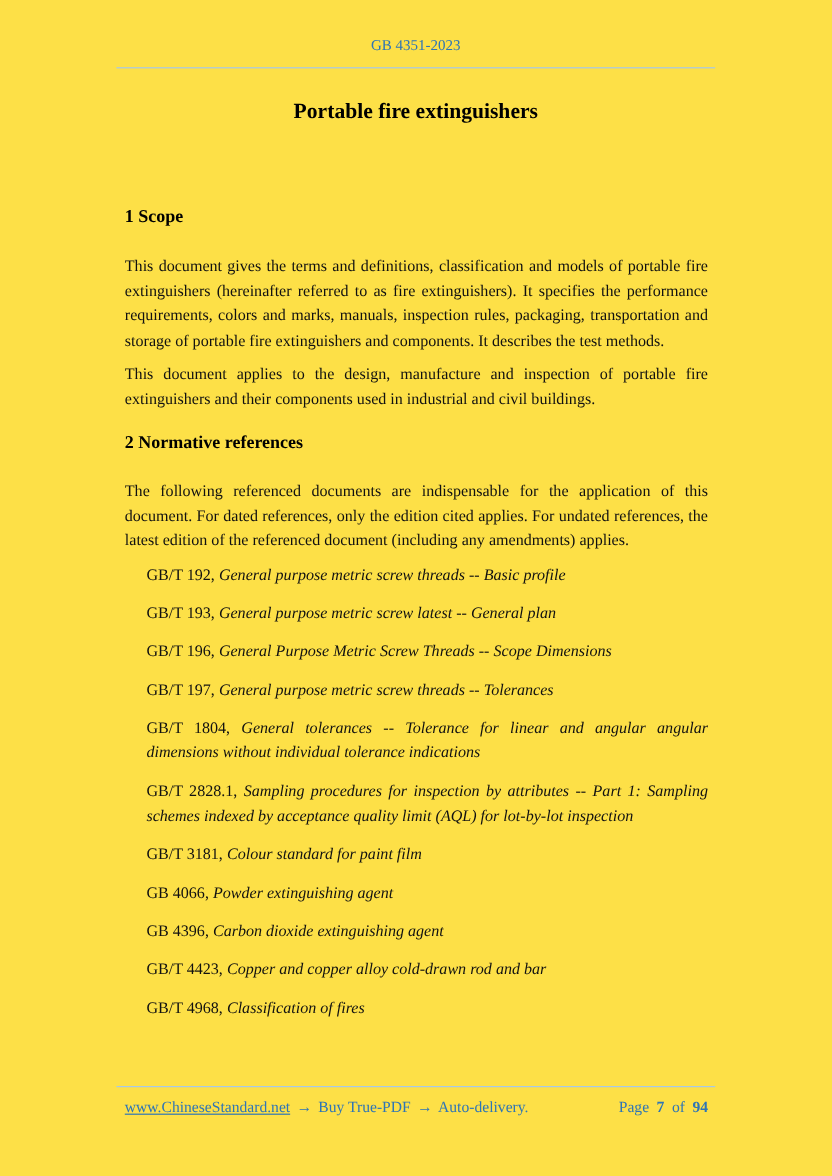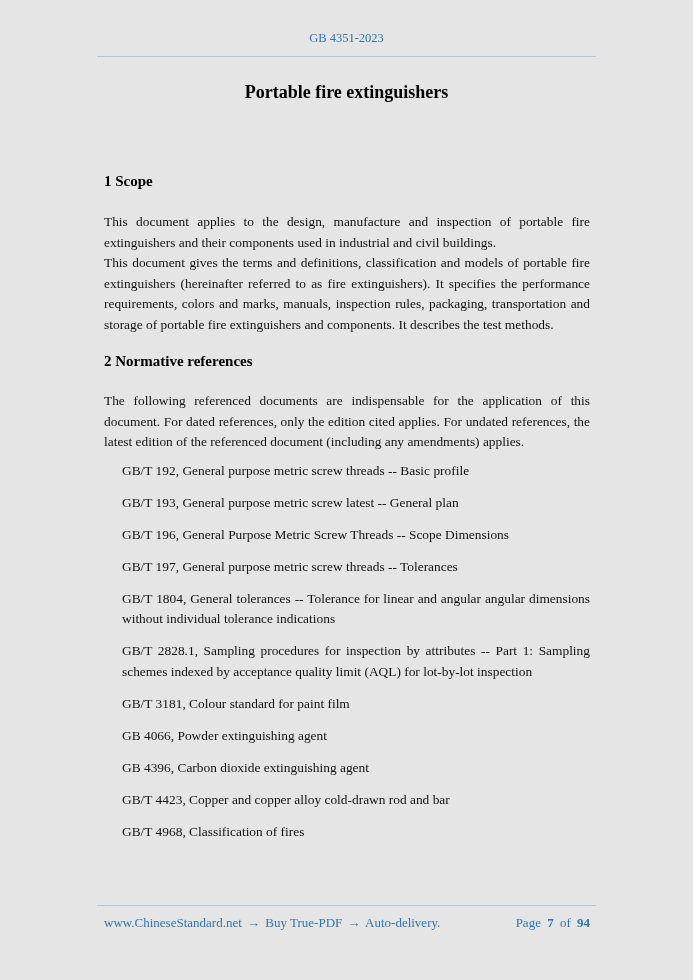--- a/index.html
+++ b/index.html
@@ -4,21 +4,21 @@
 <style>
   html, body { margin: 0; padding: 0; }
   body {
     width: 693px; height: 980px;
     background: #ffffff;
     font-family: "Liberation Serif", "DejaVu Serif", serif;
     color: #111111;
     position: relative;
     overflow: hidden;
   }
-  .page { position: absolute; inset: 0; background: #e5e5e5; }
+  .page { position: absolute; inset: 0; background: #fde047; }
 
   
   .running-header {
     position: absolute; top: 31px; left: 0; width: 693px;
     text-align: center;
     font-size: 12.5px; color: #2E75B6;
   }
   .header-rule {
     position: absolute; top: 56px; left: 97px; width: 499px; height: 1.4px;
     background: #A6C9E8;
@@ -45,55 +45,55 @@
     text-align: justify; margin: 0 0 8px 0;
   }
   .content p.body-par.last { margin-bottom: 0; }
 
   
   .refs { margin-top: 8px; padding-left: 18px; }
   .ref-item {
     font-size: 13.4px; line-height: 20.5px;
     text-align: justify; margin: 0 0 11.5px 0;
   }
-  .ref-title { }
+  .ref-title { font-style: italic; }
 
   
   .footer-rule {
     position: absolute; top: 905px; left: 97px; width: 499px; height: 1.4px;
     background: #A6C9E8;
   }
   .footer {
     position: absolute; top: 915px; left: 104px; width: 486px;
     display: flex; justify-content: space-between; align-items: baseline;
     font-size: 13px; color: #2E75B6;
   }
   .footer-left span { color: #2E75B6; }
-  .site-link { cursor: pointer; }
+  .site-link { text-decoration: underline; cursor: pointer; }
   .arrow { padding: 0 2px; }
   .pagenum { font-weight: bold; }
   .footer-right span { margin-left: 3px; }
 </style>
 </head>
 <body>
 
 <div class="page">
 
   <div class="running-header">GB 4351-2023</div>
   <div class="header-rule"></div>
 
   <div class="doc-title">Portable fire extinguishers</div>
 
   <div class="content">
 
     <h2 class="section-heading">1 Scope</h2>
 
+    <p class="body-par">This document gives the terms and definitions, classification and models of portable fire extinguishers (hereinafter referred to as fire extinguishers). It specifies the performance requirements, colors and marks, manuals, inspection rules, packaging, transportation and storage of portable fire extinguishers and components. It describes the test methods.</p>
+
     <p class="body-par last">This document applies to the design, manufacture and inspection of portable fire extinguishers and their components used in industrial and civil buildings.</p>
-
-    <p class="body-par">This document gives the terms and definitions, classification and models of portable fire extinguishers (hereinafter referred to as fire extinguishers). It specifies the performance requirements, colors and marks, manuals, inspection rules, packaging, transportation and storage of portable fire extinguishers and components. It describes the test methods.</p>
 
     <h2 class="section-heading second">2 Normative references</h2>
 
     <p class="body-par">The following referenced documents are indispensable for the application of this document. For dated references, only the edition cited applies. For undated references, the latest edition of the referenced document (including any amendments) applies.</p>
 
     <div class="refs">
       <p class="ref-item">
         <span class="ref-code">GB/T 192,</span>
         <span class="ref-title">General purpose metric screw threads -- Basic profile</span>
       </p>

